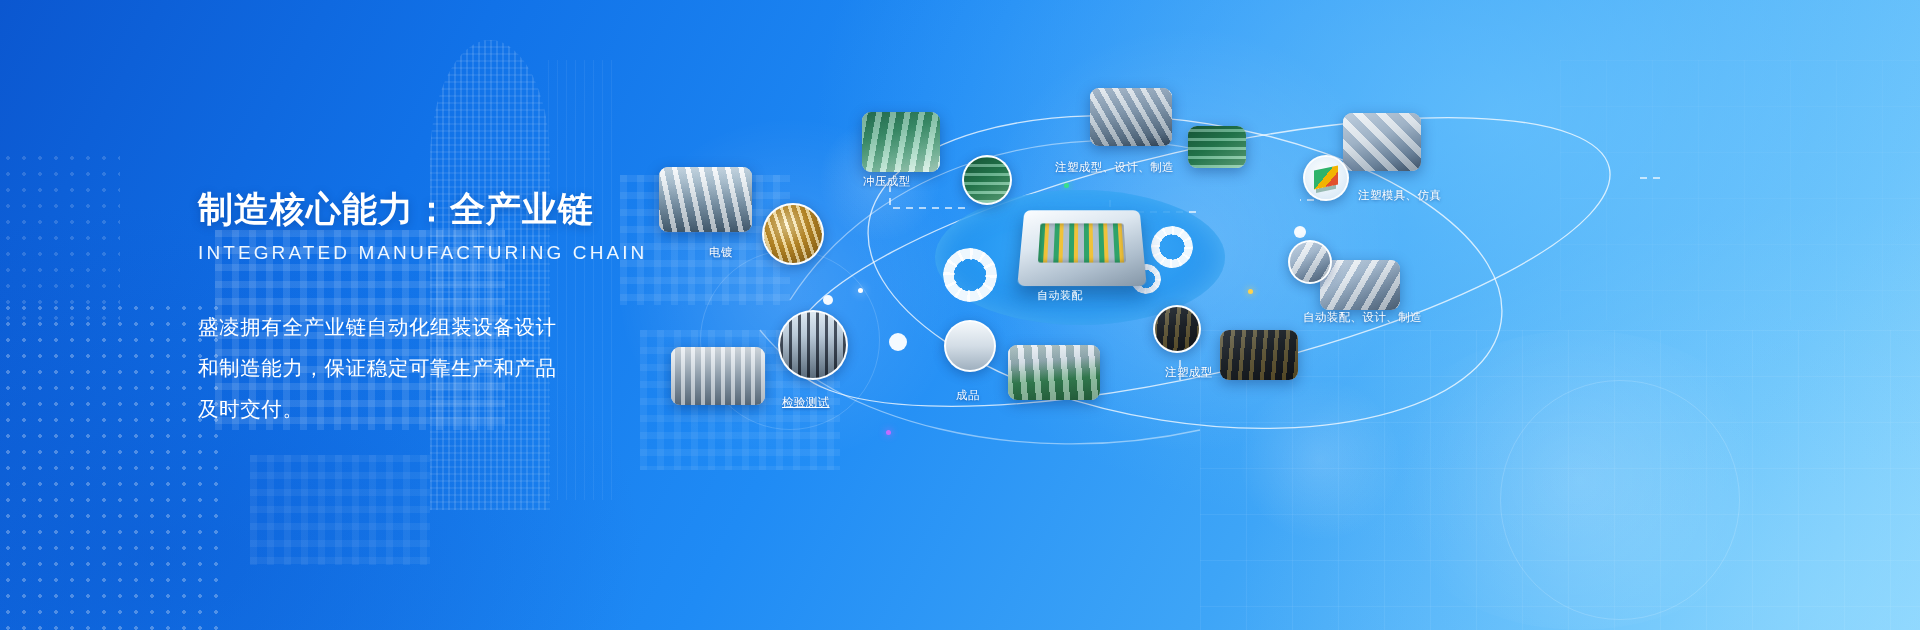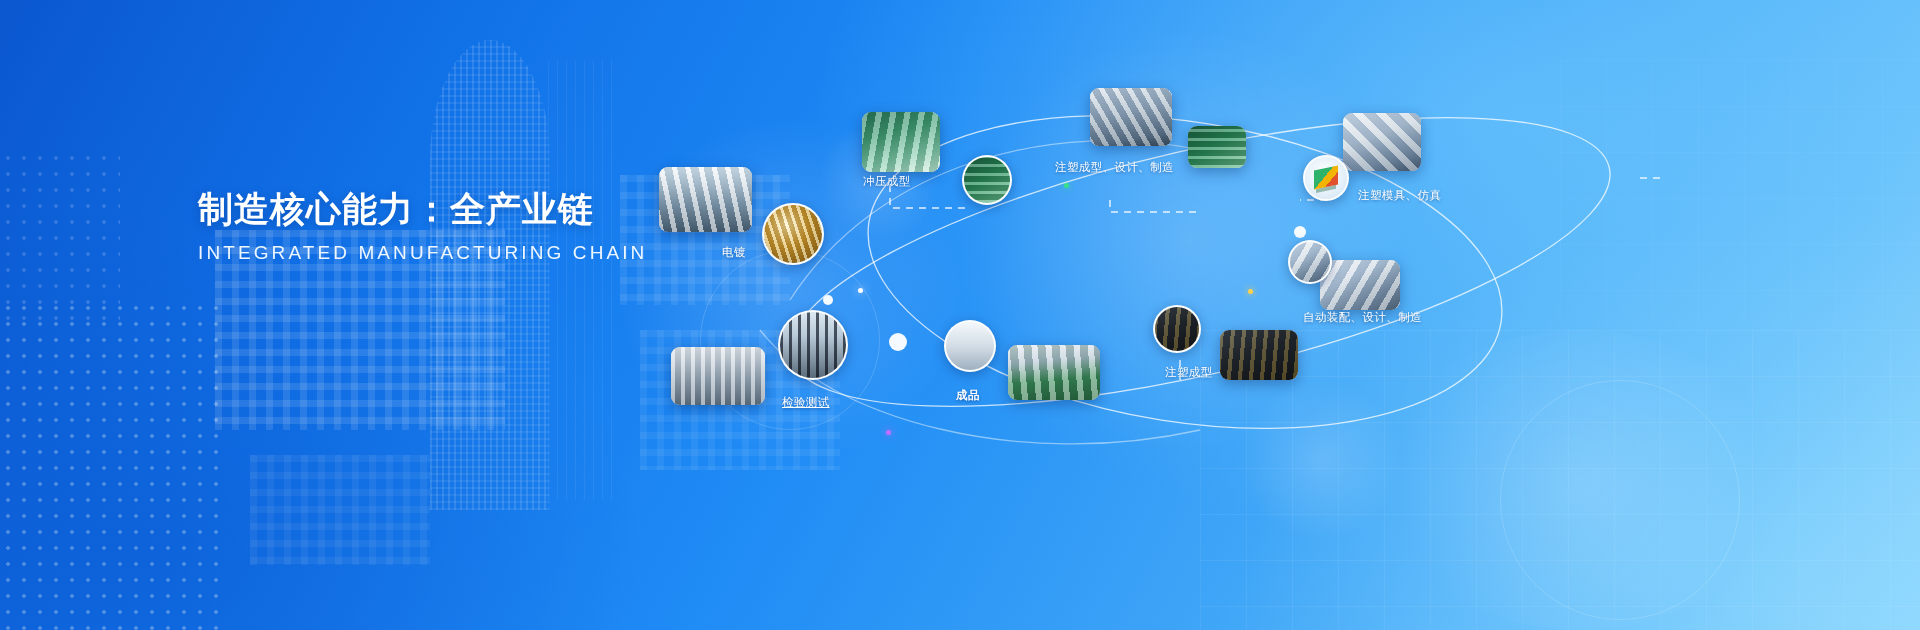--- a/index.html
+++ b/index.html
@@ -253,20 +253,21 @@
 
   <div class="dot-node" style="left:1064px;top:183px;width:5px;height:5px;background:#39e08a;box-shadow:0 0 7px #39e08a;"></div>
   <div class="dot-node" style="left:1248px;top:289px;width:5px;height:5px;background:#ffd24d;box-shadow:0 0 7px #ffd24d;"></div>
   <div class="dot-node" style="left:858px;top:288px;width:5px;height:5px;background:#ffffff;"></div>
   <div class="dot-node" style="left:886px;top:430px;width:5px;height:5px;background:#c46cff;box-shadow:0 0 7px #c46cff;"></div>
   <div class="dot-node" style="left:1380px;top:142px;width:4px;height:4px;"></div>
 
   <div id="copy">
     <div id="title">制造核心能力：全产业链</div>
     <div id="subtitle">INTEGRATED MANUFACTURING CHAIN</div>
+    <div id="desc">盛凌拥有全产业链自动化组装设备设计和制造能力，保证稳定可靠生产和产品及时交付。</div>
   </div>
 
   <div id="diagram">
 
     <svg id="orbit-svg" viewBox="0 0 1280 630">
       <g fill="none" stroke="#ffffff" stroke-opacity="0.75" stroke-width="1.3">
         <ellipse cx="560" cy="262" rx="420" ry="112" transform="rotate(-13 560 262)"></ellipse>
         <ellipse cx="545" cy="272" rx="320" ry="150" transform="rotate(9 545 272)"></ellipse>
         <path d="M150 300 C 240 160, 420 120, 560 150" stroke-opacity="0.45"></path>
         <path d="M120 330 C 190 420, 380 470, 560 430" stroke-opacity="0.45"></path>
@@ -279,26 +280,36 @@
         <path d="M668 268 L700 268 L700 292"></path>
         <path d="M540 360 L540 380"></path>
       </g>
       <g fill="#ffffff" fill-opacity="0.95">
         <circle cx="258" cy="342" r="9"></circle>
         <circle cx="660" cy="232" r="6"></circle>
         <circle cx="188" cy="300" r="5"></circle>
       </g>
     </svg>
 
+    <div id="center-stage">
+      <div id="stage-ellipse"></div>
+      <div class="gear" style="left:8px; top:58px; width:54px; height:54px;"></div>
+      <div class="gear" style="left:216px; top:36px; width:42px; height:42px;"></div>
+      <div class="gear" style="left:196px; top:74px; width:30px; height:30px;"></div>
+      <div id="mold-body">
+        <div id="mold-core"></div>
+      </div>
+      <div class="center-label" style="left:102px; top:98px;">自动装配</div>
+    </div>
 
     <div class="node">
       <div class="photo" style="left:19px; top:167px; width:93px; height:65px;">
         <div class="t-line"></div>
       </div>
-      <div class="label" style="left:82px; top:245px;">电镀</div>
+      <div class="label" style="left:69px; top:245px;">电镀</div>
     </div>
 
     <div class="circ" style="left:122px; top:203px; width:62px; height:62px;">
       <div class="t-gold"></div>
     </div>
 
     <div class="node">
       <div class="photo" style="left:222px; top:112px; width:78px; height:60px;">
         <div class="t-green"></div>
       </div>
@@ -345,21 +356,21 @@
       <div class="label" style="left:525px; top:365px;">注塑成型</div>
     </div>
     <div class="circ" style="left:513px; top:305px; width:48px; height:48px;">
       <div class="t-dark"></div>
     </div>
 
     <div class="node">
       <div class="circ" style="left:304px; top:320px; width:52px; height:52px;">
         <div class="t-conn"></div>
       </div>
-      <div class="label" style="left:316px; top:388px;font-weight:bold;">成品</div>
+      <div class="label" style="left:316px; top:388px;">成品</div>
     </div>
     <div class="photo" style="left:368px; top:345px; width:92px; height:55px;">
       <div class="t-conveyor"></div>
     </div>
 
     <div class="node">
       <div class="photo" style="left:31px; top:347px; width:94px; height:58px;">
         <div class="t-factory"></div>
       </div>
       <div class="label" style="left:142px; top:395px;text-decoration:underline;">检验测试</div>

